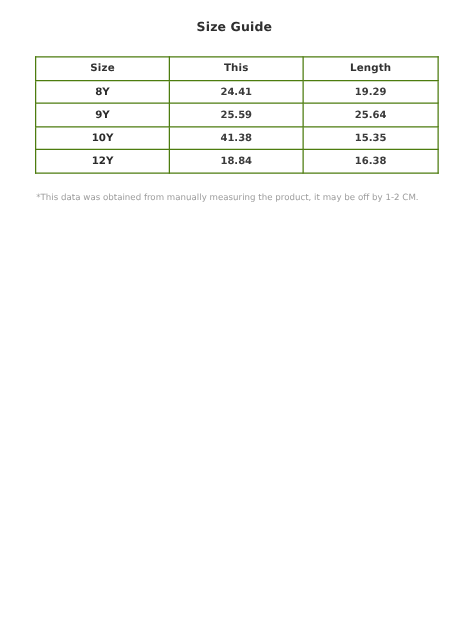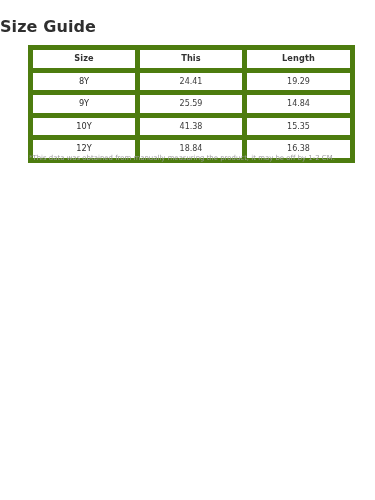--- a/index.html
+++ b/index.html
@@ -18,63 +18,63 @@
     position: relative;
     width: 375px;
     height: 500px;
     background: #ffffff;
   }
   .size-guide-title {
     position: absolute;
     top: 17px;
     left: 0;
     width: 375px;
-    text-align: left;
-    font-size: 16px;
+    text-align: center;
+    font-size: 10px;
     font-weight: bold;
     color: #2f2f2f;
     letter-spacing: 0.1px;
   }
   .table-wrap {
     position: absolute;
     top: 45px;
     left: 28px;
     width: 322px;
   }
   table.size-table {
     width: 322px;
     border-collapse: collapse;
     table-layout: fixed;
   }
   table.size-table th,
   table.size-table td {
-    border: 5px solid #4d7c0f;
+    border: 1px solid #4d7c0f;
     height: 17.5px;
     line-height: 17.5px;
     padding: 0;
     text-align: center;
     vertical-align: middle;
     background: #ffffff;
   }
   table.size-table col.c-size   { width: 107px; }
   table.size-table col.c-bust   { width: 107px; }
   table.size-table col.c-length { width: 108px; }
   table.size-table thead th {
     font-size: 8.2px;
     font-weight: bold;
     color: #333333;
     letter-spacing: 0.15px;
   }
   table.size-table td {
     font-size: 8px;
     color: #3b3b3b;
-    font-weight: normal;
+    font-weight: bold;
   }
   table.size-table td.size-cell {
-    font-weight: normal;
+    font-weight: bold;
     color: #2b2b2b;
     font-size: 8.2px;
   }
   .table-note {
     position: absolute;
     top: 153px;
     left: 29px;
     width: 330px;
     font-size: 6.9px;
     line-height: 10px;
@@ -106,21 +106,21 @@
       </thead>
       <tbody>
         <tr>
           <td class="size-cell">8Y</td>
           <td>24.41</td>
           <td>19.29</td>
         </tr>
         <tr>
           <td class="size-cell">9Y</td>
           <td>25.59</td>
-          <td>14.84</td>
+          <td>25.64</td>
         </tr>
         <tr>
           <td class="size-cell">10Y</td>
           <td>41.38</td>
           <td>15.35</td>
         </tr>
         <tr>
           <td class="size-cell">12Y</td>
           <td>18.84</td>
           <td>16.38</td>

